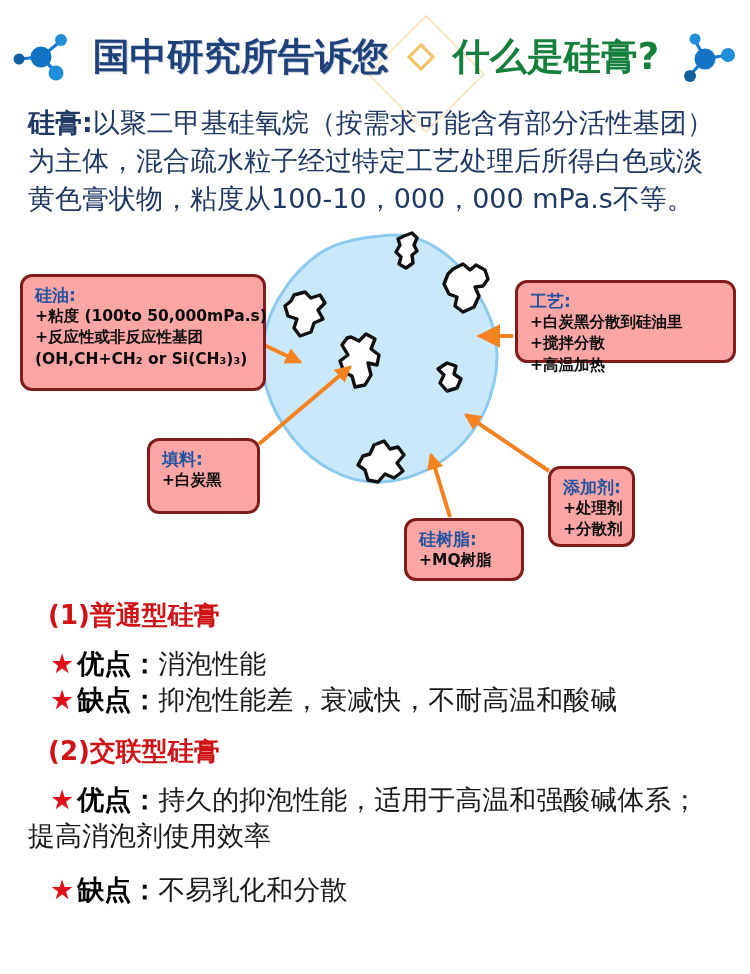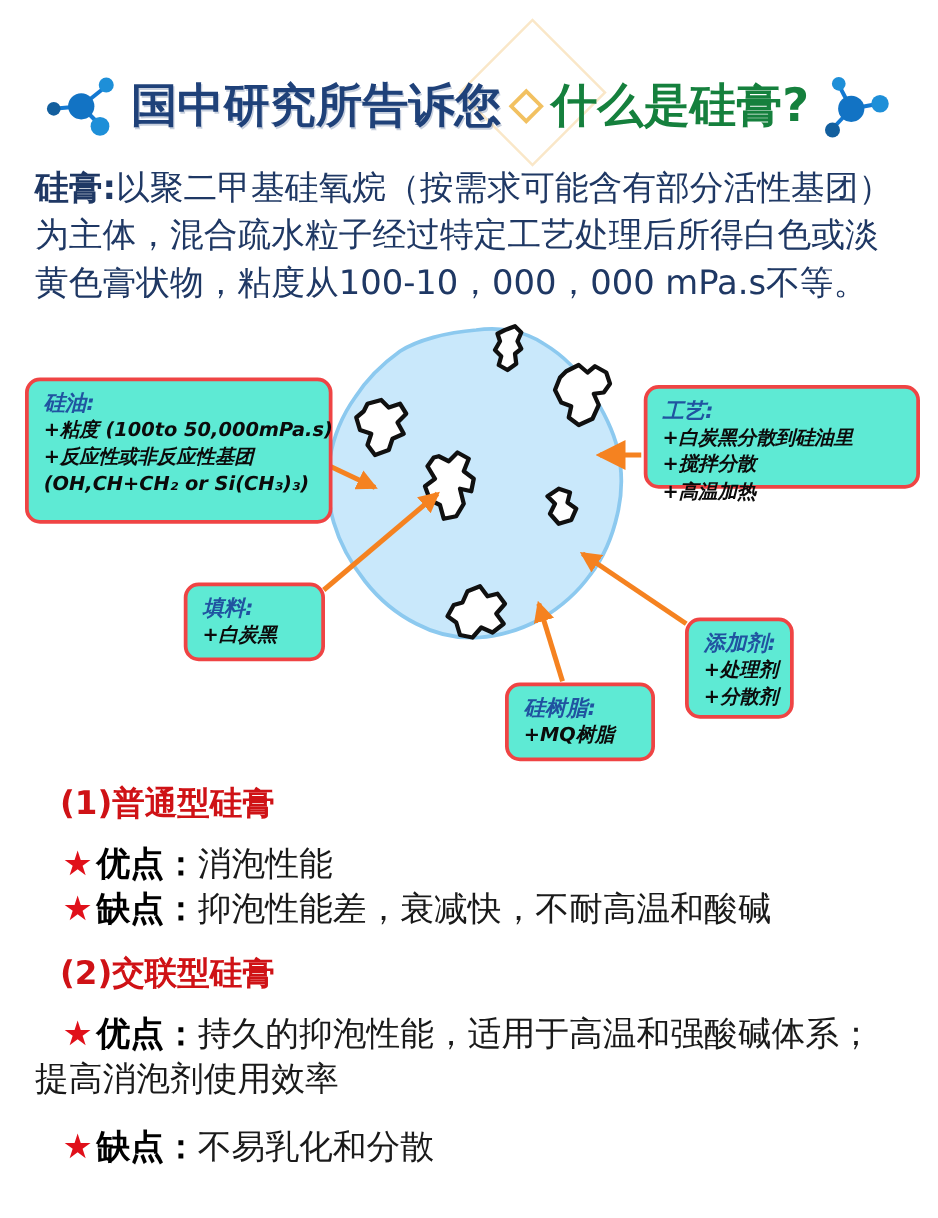--- a/index.html
+++ b/index.html
@@ -5,21 +5,21 @@
 <style>
   html,body{margin:0;padding:0;}
   body{
     width:750px;height:974px;background:#ffffff;
     font-family:"DejaVu Sans","Liberation Sans",sans-serif;
     overflow:hidden;position:relative;
   }
   
   .header{
     position:relative;display:flex;align-items:center;justify-content:center;
-    gap:8px;padding-top:52px;height:66px;
+    gap:20px;padding-top:24px;height:66px;
   }
   .diamond-big{
     position:absolute;left:384px;top:32px;width:80px;height:80px;
     border:2px solid #fae7c8;transform:rotate(45deg);z-index:0;background:transparent;
   }
   .molecule{flex:0 0 auto;z-index:1;}
   .title-blue{
     position:relative;z-index:1;font-size:37px;font-weight:bold;color:#1f4179;
     white-space:nowrap;text-shadow:1px 1px 0 rgba(31,65,121,0.25);
   }
@@ -34,28 +34,28 @@
   
   .intro{
     margin:14px 24px 0 28px;font-size:27px;line-height:38px;color:#1f3864;
   }
   .intro b{font-weight:bold;}
   .blk{display:block;}
   
   .diagram{position:relative;width:750px;height:358px;margin-top:6px;}
   .diagram-svg{position:absolute;left:0;top:0;}
   .callout{
-    position:absolute;background:#5eead4;border:3px solid #ef4444;border-radius:12px;
-    padding:7px 8px 8px 12px;box-sizing:border-box;font-style:italic;
+    position:absolute;background:#fca5a5;border:3px solid #7f1d1d;border-radius:12px;
+    padding:7px 8px 8px 12px;box-sizing:border-box;
   }
   .c-title{color:#2053a0;font-weight:bold;font-size:17px;line-height:1.3;}
   .c-line{color:#0b0b0b;font-weight:bold;font-size:15.5px;line-height:1.38;white-space:nowrap;}
   .co-oil{left:20px;top:50px;width:246px;height:117px;}
   .co-process{left:515px;top:56px;width:221px;height:83px;}
-  .co-filler{left:147px;top:214px;width:113px;height:63px;}
+  .co-filler{left:147px;top:214px;width:113px;height:76px;}
   .co-resin{left:404px;top:294px;width:120px;height:63px;}
   .co-additive{left:548px;top:242px;width:87px;height:81px;}
   
   .section{margin:0 28px;}
   .section-heading{
     color:#cf1216;font-weight:bold;font-size:26px;line-height:38px;margin:14px 0 0 20px;
   }
   .mt-big{}
   .point{font-size:27px;line-height:36px;margin:12px 0 0 0;text-indent:22px;color:#1a1a1a;}
   .pt-tight{margin-top:0;}

